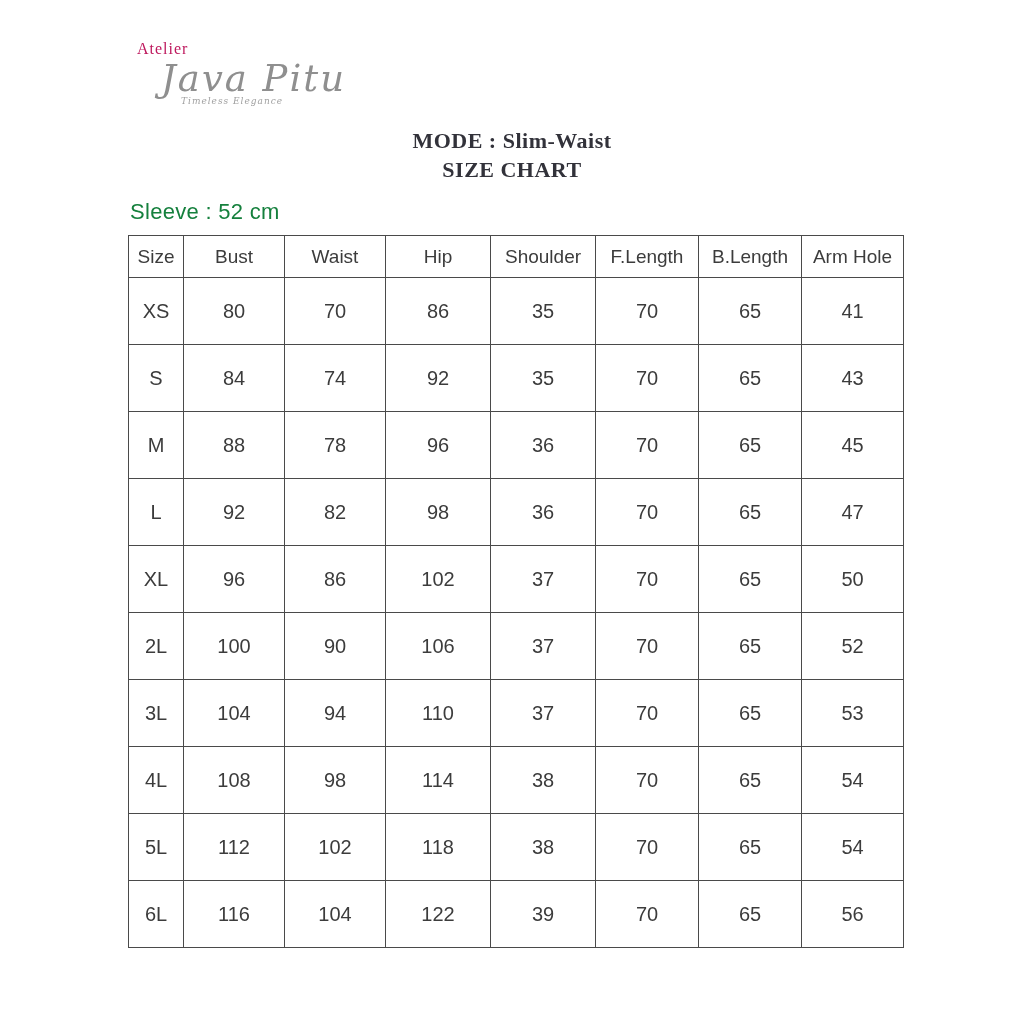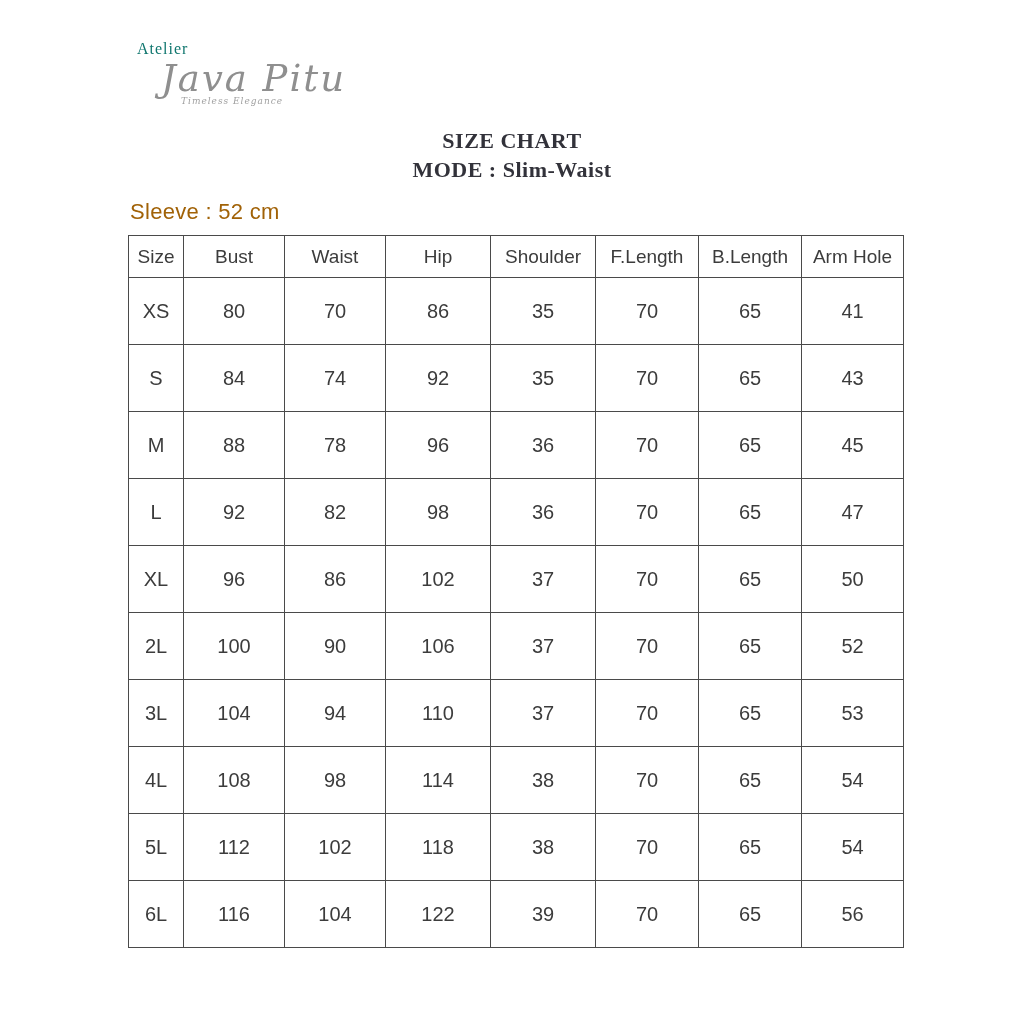--- a/index.html
+++ b/index.html
@@ -21,21 +21,21 @@
     position: absolute;
     left: 133px;
     top: 40px;
     color: #8e8e8e;
   }
   .logo-prefix {
     font-family: "Liberation Serif", serif;
     font-size: 16px;
     letter-spacing: 1px;
     margin-left: 4px;
-    color: #0f766e;
+    color: #be185d;
   }
   .logo-script {
     font-family: "DejaVu Serif", serif;
     font-style: italic;
     font-size: 37px;
     line-height: 1.1;
     margin-left: 28px;
     margin-top: 1px;
     color: #8f8f8f;
     letter-spacing: 2px;
@@ -65,21 +65,21 @@
     letter-spacing: 0.5px;
   }
 
   
   .sleeve-label {
     position: absolute;
     left: 130px;
     top: 199px;
     font-size: 22px;
     font-weight: 500;
-    color: #a16207;
+    color: #15803d;
     letter-spacing: 0.3px;
   }
 
   
   table.size-table {
     position: absolute;
     left: 128px;
     top: 235px;
     width: 767px;
     border-collapse: collapse;
@@ -115,22 +115,22 @@
 </head>
 <body>
 
 <div class="logo">
   <div class="logo-prefix">Atelier</div>
   <div class="logo-script">Java Pitu</div>
   <div class="logo-tagline">Timeless Elegance</div>
 </div>
 
 <div class="title-block">
+  <div>MODE : Slim-Waist</div>
   <div>SIZE CHART</div>
-  <div>MODE : Slim-Waist</div>
 </div>
 
 <div class="sleeve-label">Sleeve : 52 cm</div>
 
 <table class="size-table">
   <thead>
     <tr>
         <th>Size</th>
         <th>Bust</th>
         <th>Waist</th>

